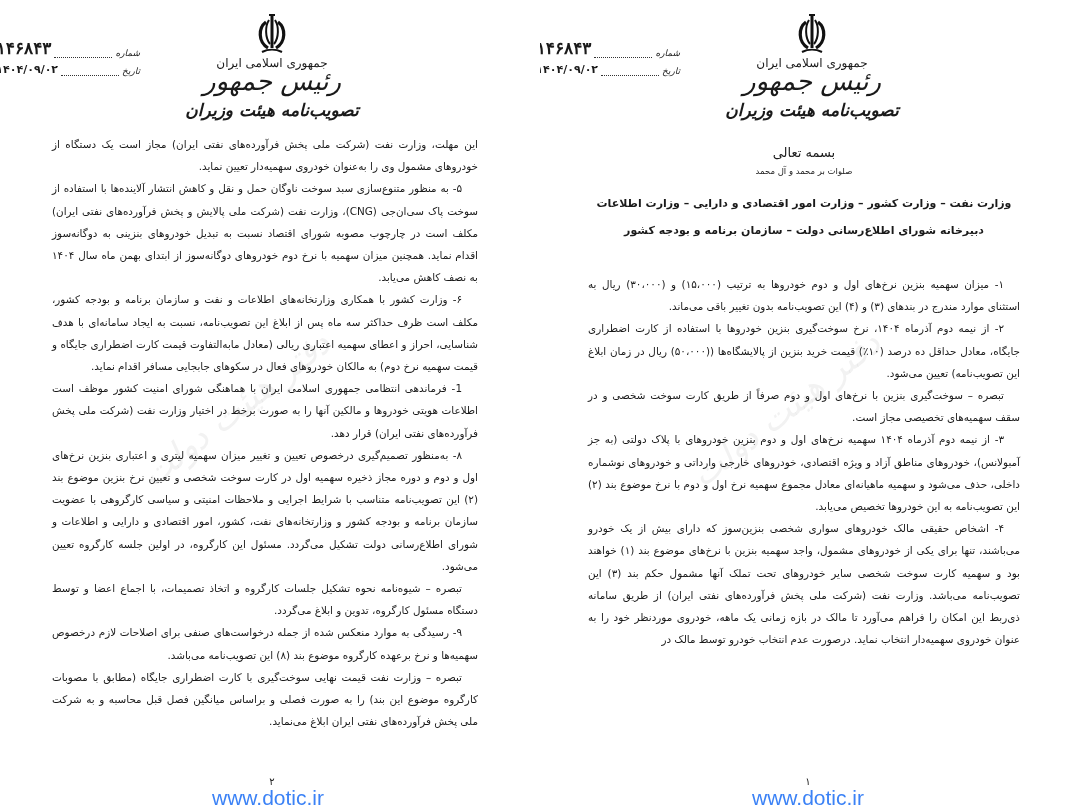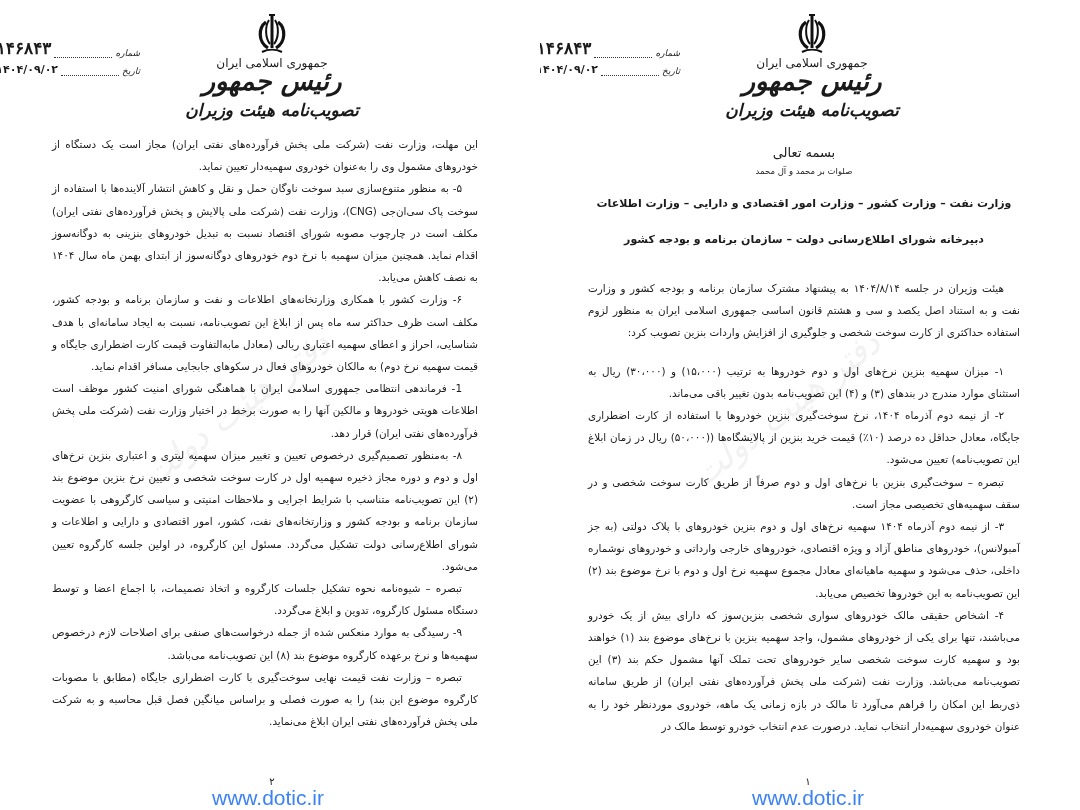--- a/index.html
+++ b/index.html
@@ -6,39 +6,39 @@
   body { width:1080px; height:810px; background:#ffffff; position:relative; overflow:hidden;
          font-family:"DejaVu Sans", sans-serif; color:#1a1a1a; }
   .page { position:absolute; top:0; width:540px; height:810px; background:#fff; overflow:hidden; }
   .page.left { left:0; }
   .page.right { left:540px; }
   .emblem { position:absolute; top:12px; width:40px; height:44px; }
   .left .emblem { left:252px; }
   .right .emblem { left:252px; }
   .republic { position:absolute; top:56px; width:120px; text-align:center; font-size:12px; font-family:"DejaVu Serif", serif; }
   .left .republic, .right .republic { left:212px; }
-  .president { position:absolute; top:66px; width:160px; text-align:center; font-size:26px; font-weight:bold; font-family:"DejaVu Serif", serif; font-style:italic; letter-spacing:-1px; }
+  .president { position:absolute; top:66px; width:160px; text-align:center; font-size:26px; font-weight:normal; font-family:"DejaVu Serif", serif; font-style:italic; letter-spacing:-1px; }
   .left .president, .right .president { left:192px; }
   .cabinet { position:absolute; top:100px; width:200px; text-align:center; font-size:17px; font-weight:bold; font-family:"DejaVu Serif", serif; font-style:italic; }
   .left .cabinet, .right .cabinet { left:172px; }
   .meta { position:absolute; top:40px; left:0; width:140px; direction:rtl; font-size:9px; }
   .meta .row { display:flex; align-items:flex-end; gap:3px; height:18px; }
   .meta .lbl { font-size:9px; font-style:italic; font-family:"DejaVu Serif", serif;text-align:center; }
   .meta .dots { border-bottom:1px dotted #333; flex:0 0 58px; height:10px; }
   .meta .num { font-size:17px; font-weight:bold; letter-spacing:1px; font-family:"DejaVu Serif", serif; }
   .meta .date { font-size:11px; font-weight:bold; }
   .body { position:absolute; left:48px; width:440px; direction:rtl; text-align:justify; font-size:10.4px; line-height:22.2px; }
   .left .body { top:133px; left:52px; width:426px; }
   .right .body { top:144px; left:48px; width:432px; }
   .p { margin:0; text-align-last:right; }
   .p.indent { text-indent:16px; }
   .center { text-align:center; text-align-last:center; }
   .basmala { font-size:13px; line-height:18px; }
   .salawat { font-size:8.5px; line-height:18px; margin-bottom:12px; }
-  .recips { font-weight:bold; font-size:11px; line-height:24px; margin-bottom:25px; }
+  .recips { font-weight:bold; font-size:11px; line-height:24px; margin-bottom:14px; }
   .pageno { position:absolute; top:776px; width:20px; text-align:center; font-size:10px; }
   .left .pageno { left:262px; }
   .right .pageno { left:258px; }
   .footer { position:absolute; top:786px; width:200px; text-align:center; font-family:"Liberation Sans", sans-serif; font-size:21px; color:#3b82f6; }
   .left .footer { left:168px; }
   .right .footer { left:168px; }
   .watermark { position:absolute; width:300px; height:120px; transform:rotate(-38deg); color:rgba(150,150,150,0.12);
                font-size:34px; font-family:"DejaVu Serif", serif; font-style:italic; text-align:center; pointer-events:none; }
   .left .watermark { left:110px; top:380px; }
   .right .watermark { left:120px; top:380px; }
@@ -118,23 +118,22 @@
       <span class="dots"></span>
       <span class="date">۱۴۰۴/۰۹/۰۲</span>
     </div>
   </div>
 
   <div class="watermark">دفتر هیئت دولت</div>
 
   <div class="body">
     <p class="p center basmala">بسمه تعالی</p>
     <p class="p center salawat">صلوات بر محمد و آل محمد</p>
-    <p class="p center recips" style="margin-bottom:12px">وزارت نفت – وزارت کشور – وزارت امور اقتصادی و دارایی – وزارت اطلاعات</p>
+    <p class="p center recips" style="margin-bottom:3px">وزارت نفت – وزارت کشور – وزارت امور اقتصادی و دارایی – وزارت اطلاعات</p>
     <p class="p center recips">دبیرخانه شورای اطلاع‌رسانی دولت – سازمان برنامه و بودجه کشور</p>
-    <p class="p indent">هیئت وزیران در جلسه ۱۴۰۴/۸/۱۴ به پیشنهاد مشترک سازمان برنامه و بودجه کشور و وزارت نفت و به استناد اصل یکصد و سی و هشتم قانون اساسی جمهوری اسلامی ایران به منظور لزوم استفاده حداکثری از کارت سوخت شخصی و جلوگیری از افزایش واردات بنزین تصویب کرد:</p>
     <div class="gap-sm" style="height:16px"></div>
     <p class="p indent">۱- میزان سهمیه بنزین نرخ‌های اول و دوم خودروها به ترتیب (۱۵،۰۰۰) و (۳۰،۰۰۰) ریال به استثنای موارد مندرج در بندهای (۳) و (۴) این تصویب‌نامه بدون تغییر باقی می‌ماند.</p>
     <p class="p indent">۲- از نیمه دوم آذرماه ۱۴۰۴، نرخ سوخت‌گیری بنزین خودروها با استفاده از کارت اضطراری جایگاه، معادل حداقل ده درصد (۱۰٪) قیمت خرید بنزین از پالایشگاه‌ها ((۵۰،۰۰۰) ریال در زمان ابلاغ این تصویب‌نامه) تعیین می‌شود.</p>
     <p class="p indent">تبصره – سوخت‌گیری بنزین با نرخ‌های اول و دوم صرفاً از طریق کارت سوخت شخصی و در سقف سهمیه‌های تخصیصی مجاز است.</p>
     <p class="p indent">۳- از نیمه دوم آذرماه ۱۴۰۴ سهمیه نرخ‌های اول و دوم بنزین خودروهای با پلاک دولتی (به جز آمبولانس)، خودروهای مناطق آزاد و ویژه اقتصادی، خودروهای خارجی وارداتی و خودروهای نوشماره داخلی، حذف می‌شود و سهمیه ماهیانه‌ای معادل مجموع سهمیه نرخ اول و دوم با نرخ موضوع بند (۲) این تصویب‌نامه به این خودروها تخصیص می‌یابد.</p>
     <p class="p indent">۴- اشخاص حقیقی مالک خودروهای سواری شخصی بنزین‌سوز که دارای بیش از یک خودرو می‌باشند، تنها برای یکی از خودروهای مشمول، واجد سهمیه بنزین با نرخ‌های موضوع بند (۱) خواهند بود و سهمیه کارت سوخت شخصی سایر خودروهای تحت تملک آنها مشمول حکم بند (۳) این تصویب‌نامه می‌باشد. وزارت نفت (شرکت ملی پخش فرآورده‌های نفتی ایران) از طریق سامانه ذی‌ربط این امکان را فراهم می‌آورد تا مالک در بازه زمانی یک ماهه، خودروی موردنظر خود را به عنوان خودروی سهمیه‌دار انتخاب نماید. درصورت عدم انتخاب خودرو توسط مالک در</p>
   </div>
 
   <div class="pageno">۱</div>
   <div class="footer">www.dotic.ir</div>

